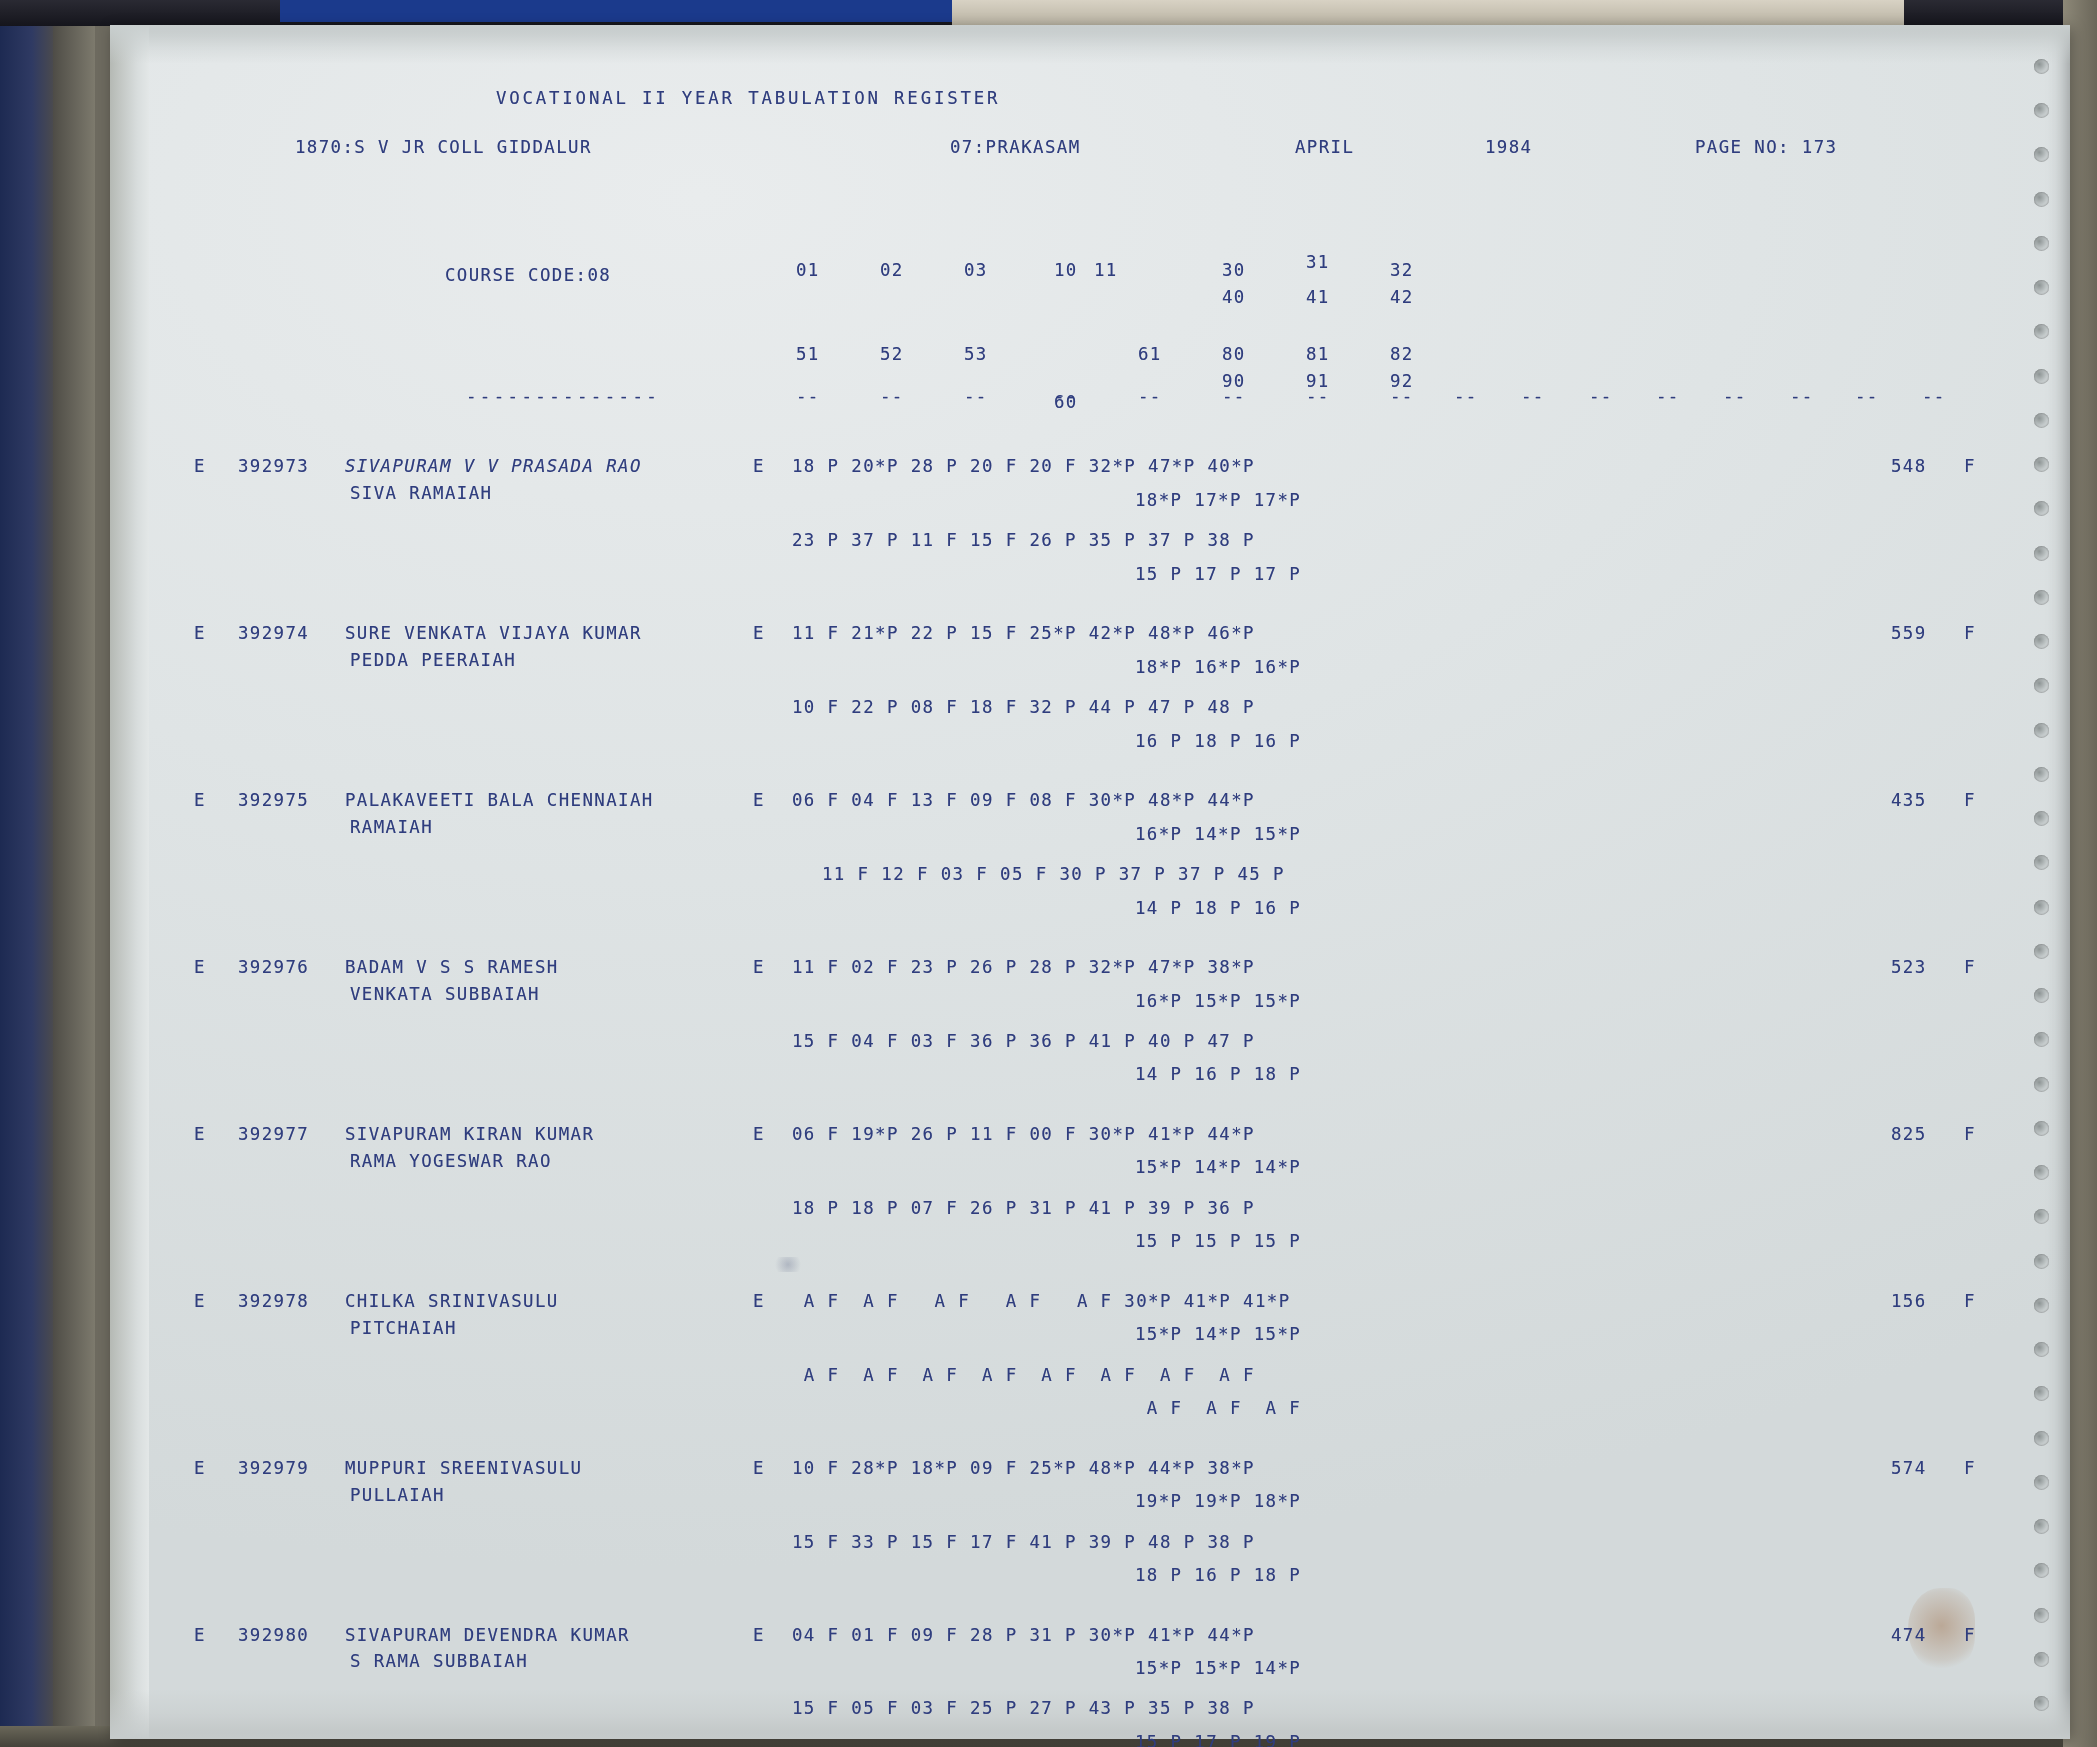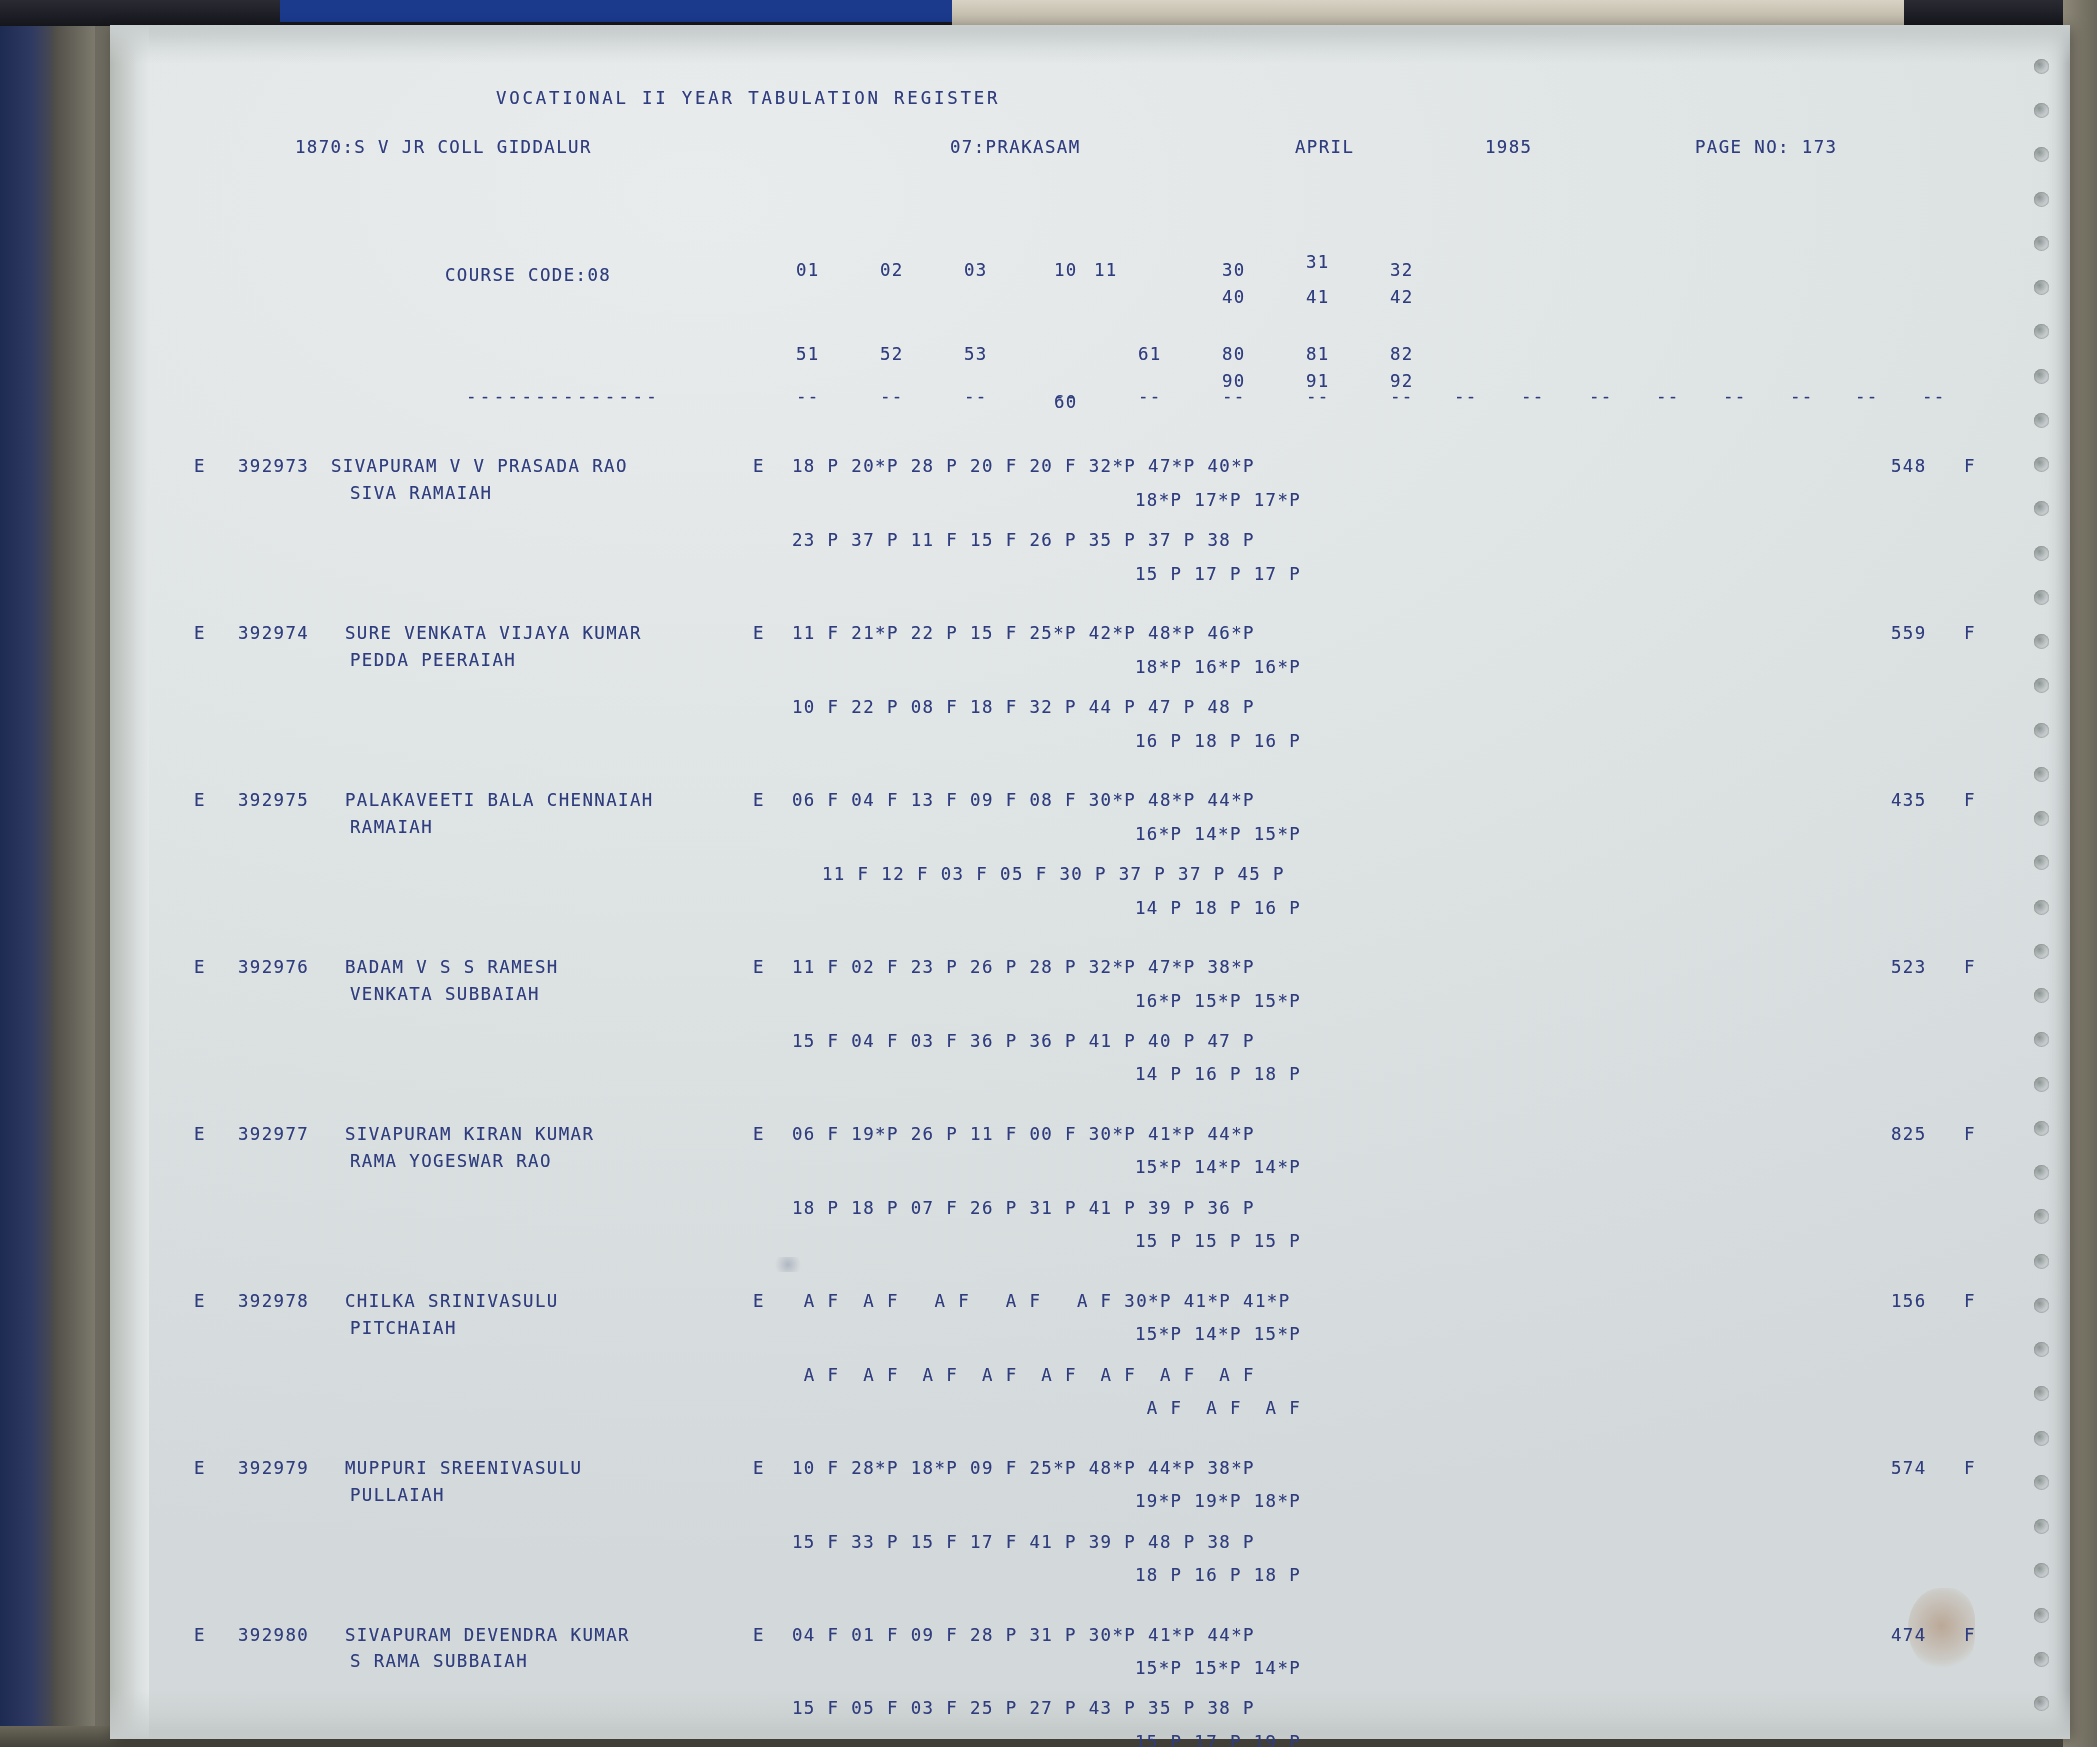--- a/index.html
+++ b/index.html
@@ -156,21 +156,21 @@
         <div class="hole" style="top: 1637px;"></div>
       </div>
 
     <div id="sheet">
 
       <div class="row dot ttl" style="left:386px;top:63px;">VOCATIONAL II YEAR TABULATION REGISTER</div>
 
       <div class="row dot f31" style="left:185px;top:112px;">1870:S V JR COLL GIDDALUR</div>
       <div class="row dot f31" style="left:840px;top:112px;">07:PRAKASAM</div>
       <div class="row dot f31" style="left:1185px;top:112px;">APRIL</div>
-      <div class="row dot f31" style="left:1375px;top:112px;">1985</div>
+      <div class="row dot f31" style="left:1375px;top:112px;">1984</div>
       <div class="row dot f31" style="left:1585px;top:112px;">PAGE NO: 173</div>
 
       <div class="row dot f31" style="left:335px;top:240px;">COURSE CODE:08</div>
       <div class="row dot f31" style="left:356px;top:361px;letter-spacing:3.4px;">--------------</div>
 
       <div id="subject-grid">
           <div class="row dot f31" style="left: 686px; top: 235px;">01</div>
           <div class="row dot f31" style="left: 770px; top: 235px;">02</div>
           <div class="row dot f31" style="left: 854px; top: 235px;">03</div>
           <div class="row dot f31" style="left: 944px; top: 235px;">10</div>
@@ -192,21 +192,21 @@
           <div class="row dot f31" style="left: 1112px; top: 346px;">90</div>
           <div class="row dot f31" style="left: 1196px; top: 346px;">91</div>
           <div class="row dot f31" style="left: 1280px; top: 346px;">92</div>
         </div>
       <div id="rule-row" class="row dot f31" style="left: 0px; top: 0px;"><div class="row dot f31" style="left: 686px; top: 361px;">--</div><div class="row dot f31" style="left: 770px; top: 361px;">--</div><div class="row dot f31" style="left: 854px; top: 361px;">--</div><div class="row dot f31" style="left: 944px; top: 361px;">--</div><div class="row dot f31" style="left: 1028px; top: 361px;">--</div><div class="row dot f31" style="left: 1112px; top: 361px;">--</div><div class="row dot f31" style="left: 1196px; top: 361px;">--</div><div class="row dot f31" style="left: 1280px; top: 361px;">--</div><div class="row dot f31" style="left: 1344px; top: 361px;">--</div><div class="row dot f31" style="left: 1411px; top: 361px;">--</div><div class="row dot f31" style="left: 1479px; top: 361px;">--</div><div class="row dot f31" style="left: 1546px; top: 361px;">--</div><div class="row dot f31" style="left: 1613px; top: 361px;">--</div><div class="row dot f31" style="left: 1680px; top: 361px;">--</div><div class="row dot f31" style="left: 1745px; top: 361px;">--</div><div class="row dot f31" style="left: 1812px; top: 361px;">--</div></div>
 
       <div id="records">
           <div>
             <div class="row dot f31" style="left: 84px; top: 431px;">E</div>
             <div class="row dot f31" style="left: 128px; top: 431px;">392973</div>
-            <div class="row dot f31" style="left: 221px; top: 431px;">SIVAPURAM V V PRASADA RAO</div>
+            <div class="row dot f31" style="left: 235px; top: 431px; font-style: italic;">SIVAPURAM V V PRASADA RAO</div>
             <div class="row dot f31" style="left: 240px; top: 458px;">SIVA RAMAIAH</div>
             <div class="row dot f31" style="left: 643px; top: 431px;">E</div>
             <div class="row dot f31" style="left: 682px; top: 431px;">18 P 20*P 28 P 20 F 20 F 32*P 47*P 40*P</div>
             <div class="row dot f31" style="left: 1025px; top: 465px;">18*P 17*P 17*P</div>
             <div class="row dot f31" style="left: 682px; top: 505px;">23 P 37 P 11 F 15 F 26 P 35 P 37 P 38 P</div>
             <div class="row dot f31" style="left: 1025px; top: 539px;">15 P 17 P 17 P</div>
             <div class="row dot f31" style="left: 1781px; top: 431px;">548</div>
             <div class="row dot f31" style="left: 1854px; top: 431px;">F</div>
           </div>
           <div>

